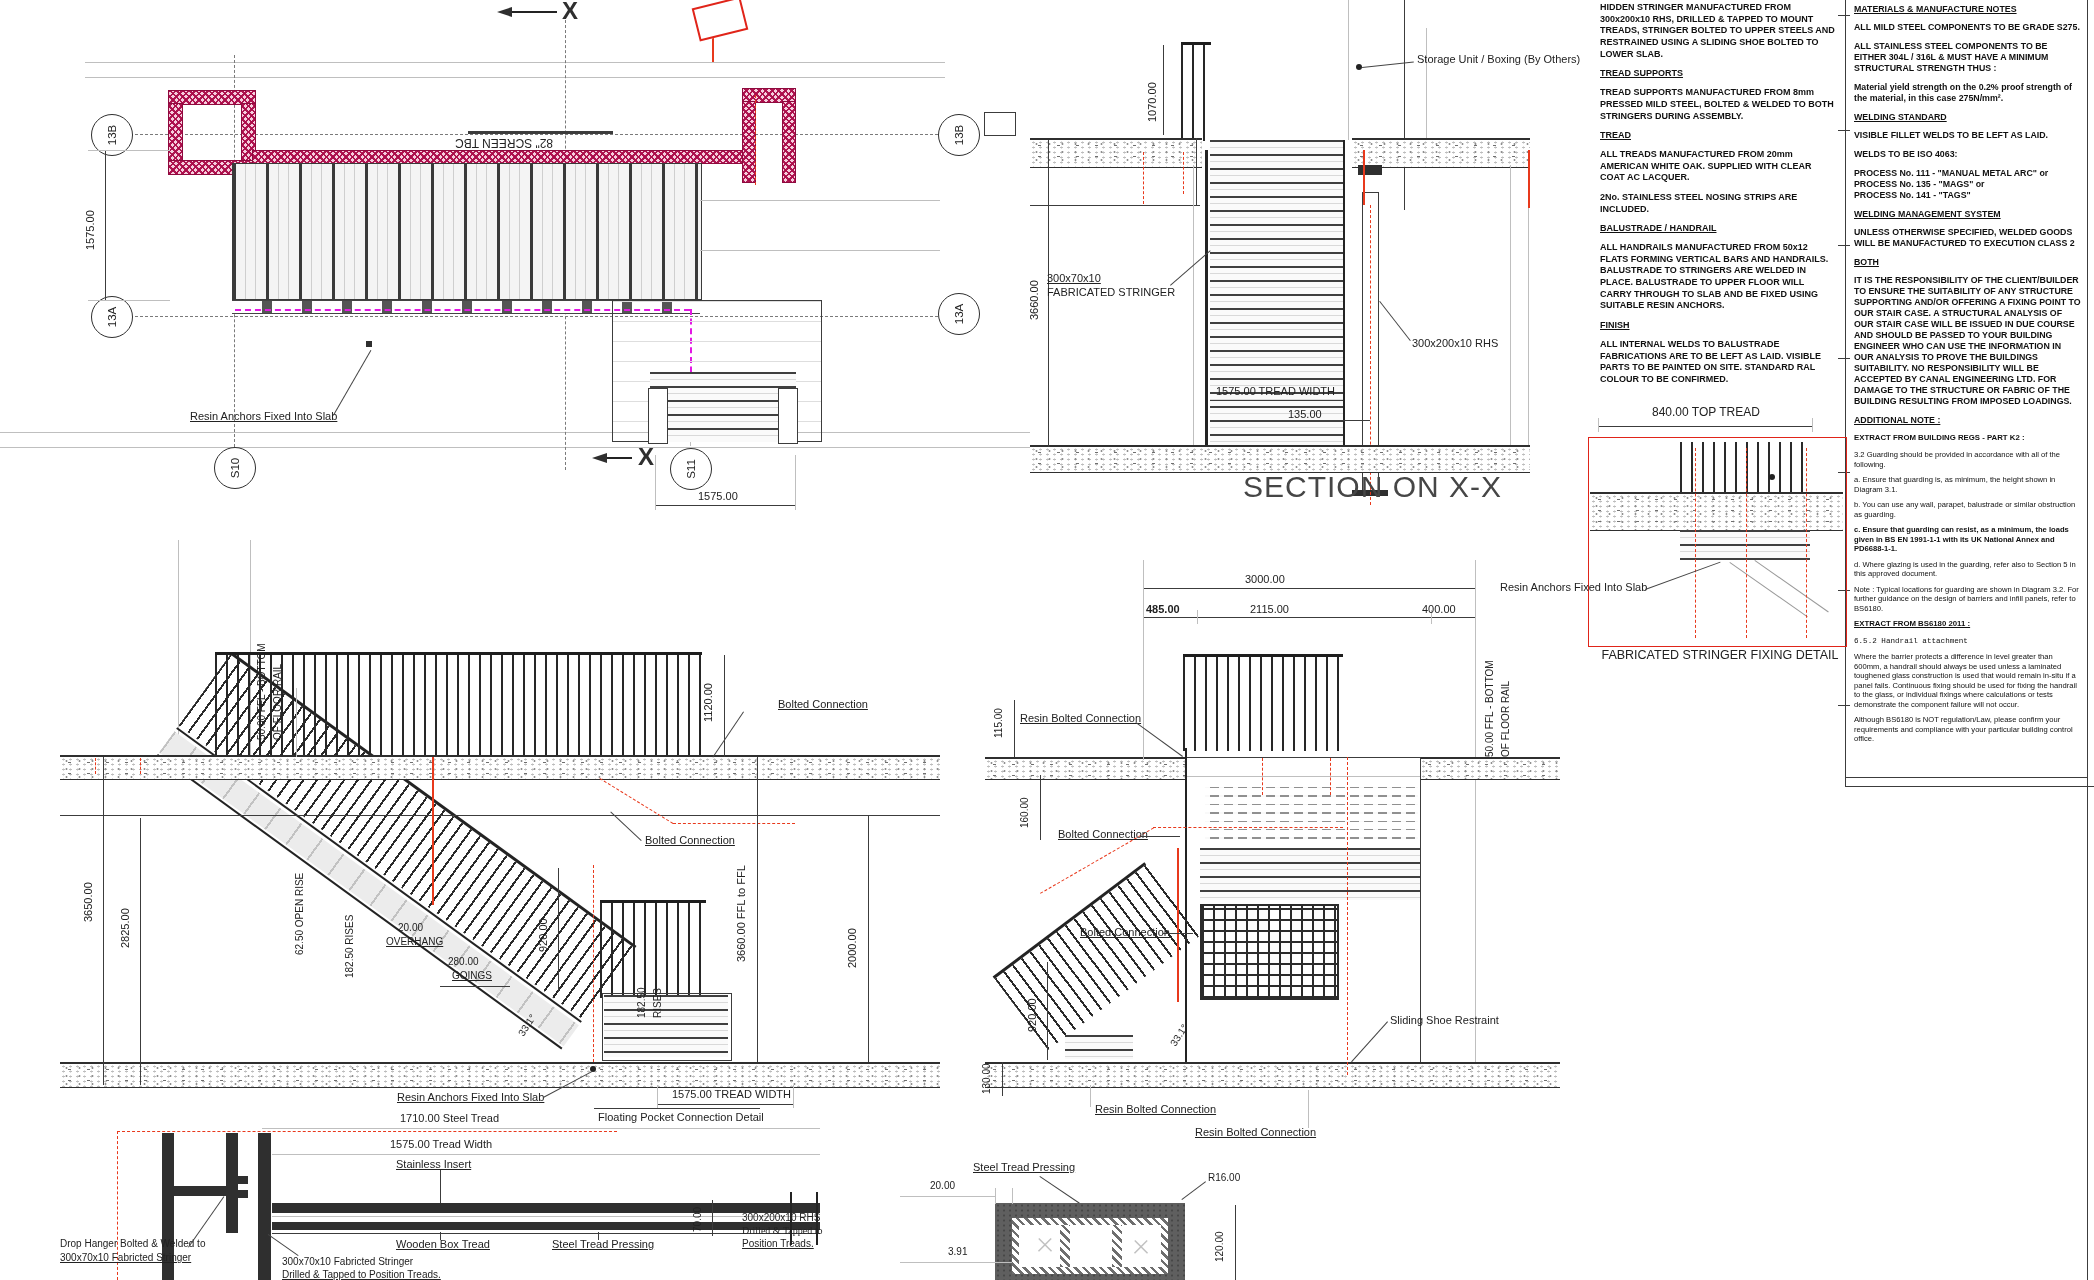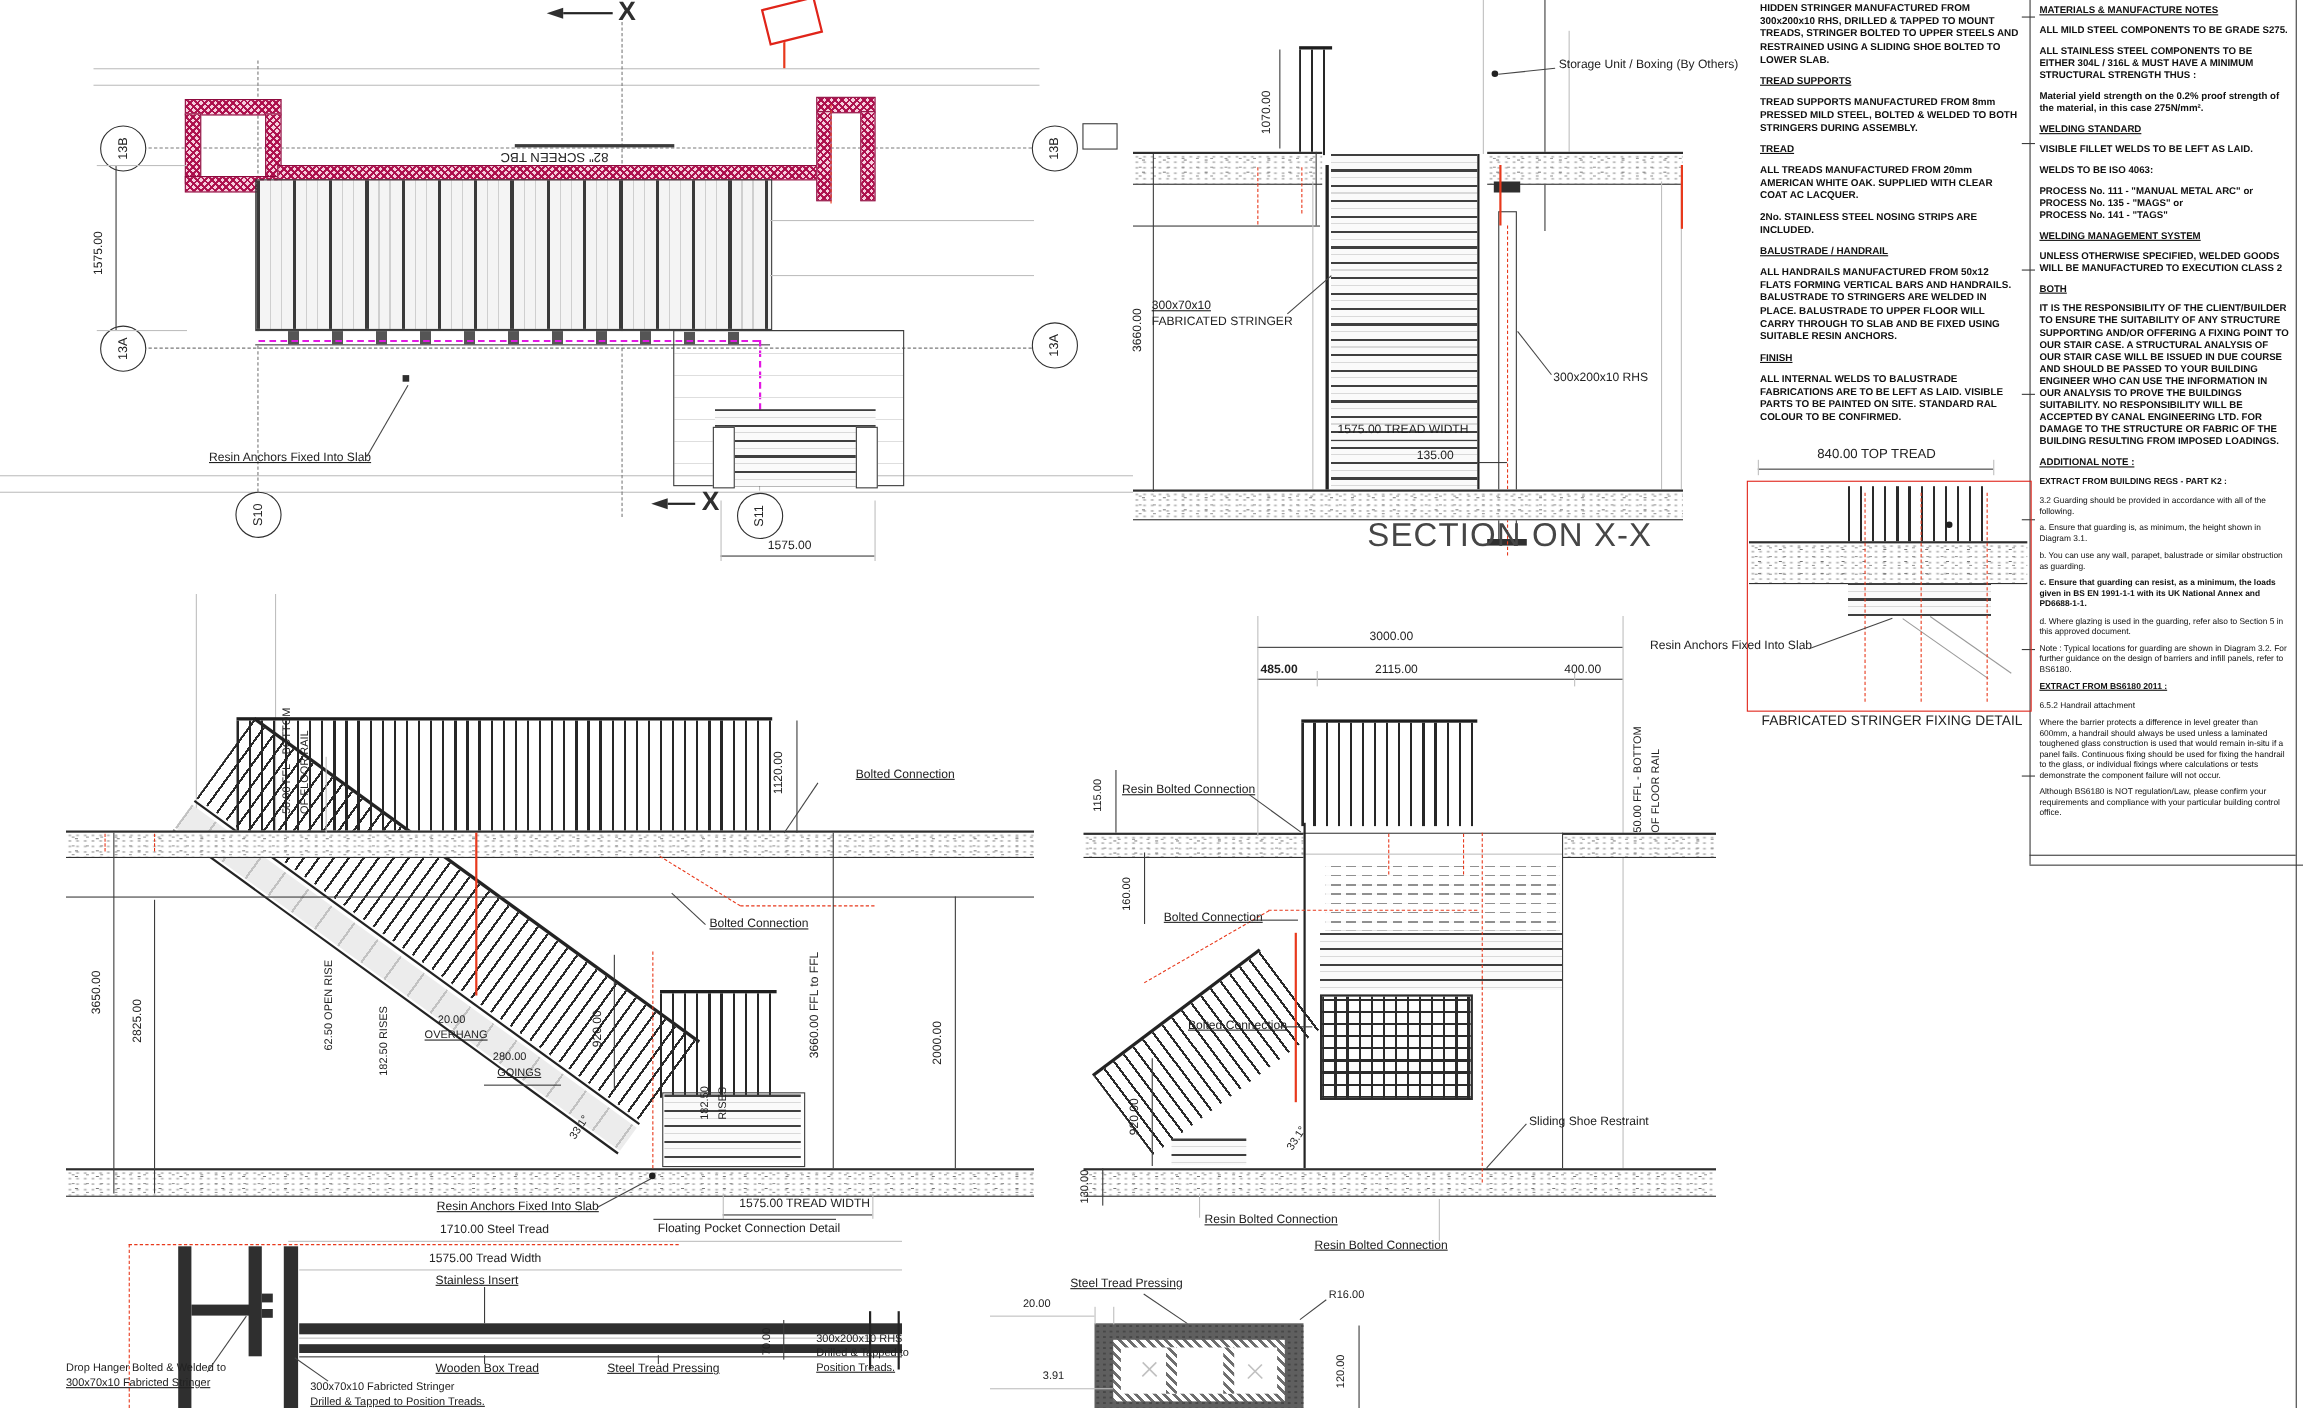--- a/index.html
+++ b/index.html
@@ -238,21 +238,21 @@
     <div class="np">IT IS THE RESPONSIBILITY OF THE CLIENT/BUILDER TO ENSURE THE SUITABILITY OF ANY STRUCTURE SUPPORTING AND/OR OFFERING A FIXING POINT TO OUR STAIR CASE. A STRUCTURAL ANALYSIS OF OUR STAIR CASE WILL BE ISSUED IN DUE COURSE AND SHOULD BE PASSED TO YOUR BUILDING ENGINEER WHO CAN USE THE INFORMATION IN OUR ANALYSIS TO PROVE THE BUILDINGS SUITABILITY. NO RESPONSIBILITY WILL BE ACCEPTED BY CANAL ENGINEERING LTD. FOR DAMAGE TO THE STRUCTURE OR FABRIC OF THE BUILDING RESULTING FROM IMPOSED LOADINGS.</div>
     <div class="nh">ADDITIONAL NOTE :</div>
     <div class="np" style="font-size:7.8px;">EXTRACT FROM BUILDING REGS - PART K2 :</div>
     <div class="nx" style="font-size:7.6px;">3.2 Guarding should be provided in accordance with all of the following.</div>
     <div class="nx" style="font-size:7.6px;">a. Ensure that guarding is, as minimum, the height shown in Diagram 3.1.</div>
     <div class="nx" style="font-size:7.6px;">b. You can use any wall, parapet, balustrade or similar obstruction as guarding.</div>
     <div class="nx" style="font-size:7.6px;font-weight:bold;">c. Ensure that guarding can resist, as a minimum, the loads given in BS EN 1991-1-1 with its UK National Annex and PD6688-1-1.</div>
     <div class="nx" style="font-size:7.6px;">d. Where glazing is used in the guarding, refer also to Section 5 in this approved document.</div>
     <div class="nx" style="font-size:7.6px;">Note : Typical locations for guarding are shown in Diagram 3.2. For further guidance on the design of barriers and infill panels, refer to BS6180.</div>
     <div class="np" style="font-size:7.8px;text-decoration:underline;">EXTRACT FROM BS6180 2011 :</div>
-    <div class="nx" style="font-size:7.6px;">6.5.2 Handrail attachment</div>
+    <div class="nx" style="font-size:7.6px;font-family:Liberation Mono, monospace;">6.5.2 Handrail attachment</div>
     <div class="nx" style="font-size:7.6px;">Where the barrier protects a difference in level greater than 600mm, a handrail should always be used unless a laminated toughened glass construction is used that would remain in-situ if a panel fails. Continuous fixing should be used for fixing the handrail to the glass, or individual fixings where calculations or tests demonstrate the component failure will not occur.</div>
     <div class="nx" style="font-size:7.6px;">Although BS6180 is NOT regulation/Law, please confirm your requirements and compliance with your particular building control office.</div>
   </div>
 
   <div class="vl g" style="left:178px;top:540px;height:217px;"></div>
   <div class="vl g" style="left:250px;top:540px;height:217px;"></div>
 
   <div style="position:absolute;left:232px;top:652px;width:500px;height:130px;transform:rotate(36deg);transform-origin:0 0;">
     <div class="hl dk" style="left:0;top:0;width:500px;height:3px;"></div>
     <div class="barsNB" style="left:0;top:3px;width:500px;height:88px;"></div>
@@ -400,21 +400,21 @@
   <div class="vl" style="left:598px;top:1232px;height:8px;"></div>
   <div class="vl" style="left:712px;top:1200px;height:36px;"></div>
   <div class="lab r90 sm" style="left:692px;top:1232px;">70.00</div>
   <div class="lab sm" style="left:60px;top:1238px;">Drop Hanger Bolted &amp; Welded to</div>
   <div class="lab sm" style="left:60px;top:1252px;text-decoration:underline;">300x70x10 Fabricted Stringer</div>
   <div class="ld" style="left:188px;top:1247px;width:62px;transform:rotate(-55deg);"></div>
   <div class="lab sm" style="left:282px;top:1256px;">300x70x10 Fabricted Stringer</div>
   <div class="lab sm" style="left:282px;top:1269px;text-decoration:underline;">Drilled &amp; Tapped to Position Treads.</div>
   <div class="ld" style="left:298px;top:1256px;width:37px;transform:rotate(-145deg);"></div>
   <div class="lab sm" style="left:742px;top:1212px;">300x200x10 RHS</div>
-  <div class="lab sm" style="left:742px;top:1225px;">Drilled &amp; Tapped to</div>
+  <div class="lab sm" style="left:742px;top:1225px;font-family:Liberation Serif, serif;">Drilled &amp; Tapped to</div>
   <div class="lab sm" style="left:742px;top:1238px;text-decoration:underline;">Position Treads.</div>
 
   <div class="lab" style="left:973px;top:1161px;text-decoration:underline;">Steel Tread Pressing</div>
   <div class="ld" style="left:1040px;top:1176px;width:48px;transform:rotate(34deg);"></div>
   <div class="pressbody" style="left:995px;top:1203px;width:190px;height:77px;"></div>
   <div class="ring" style="left:1012px;top:1218px;width:156px;height:56px;">
     <div style="position:absolute;left:7px;top:7px;right:7px;bottom:7px;background:#fff;"></div>
   </div>
   <div class="ring" style="left:1060px;top:1225px;width:10px;height:42px;"></div>
   <div class="ring" style="left:1112px;top:1225px;width:10px;height:42px;"></div>

